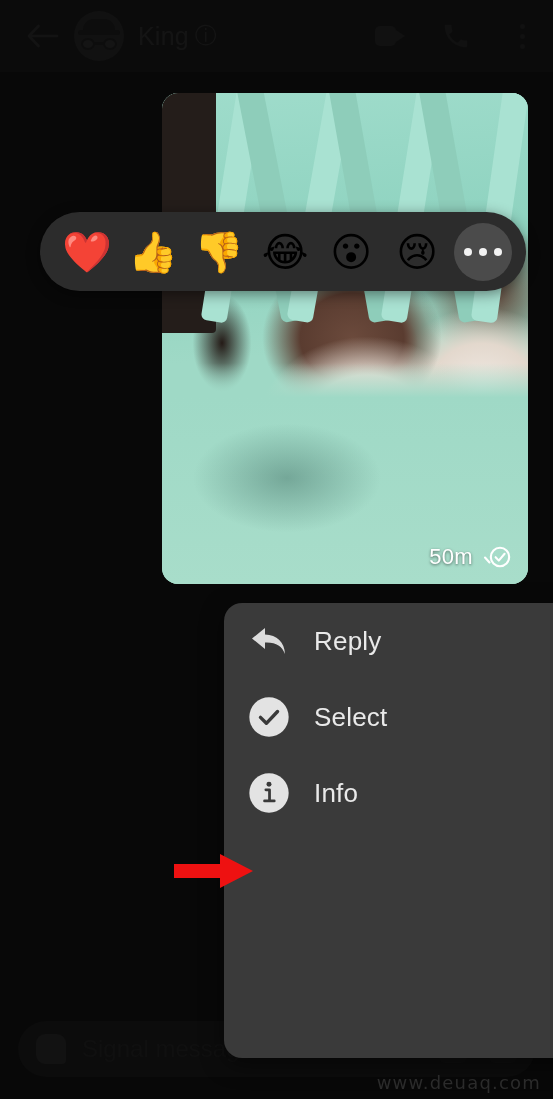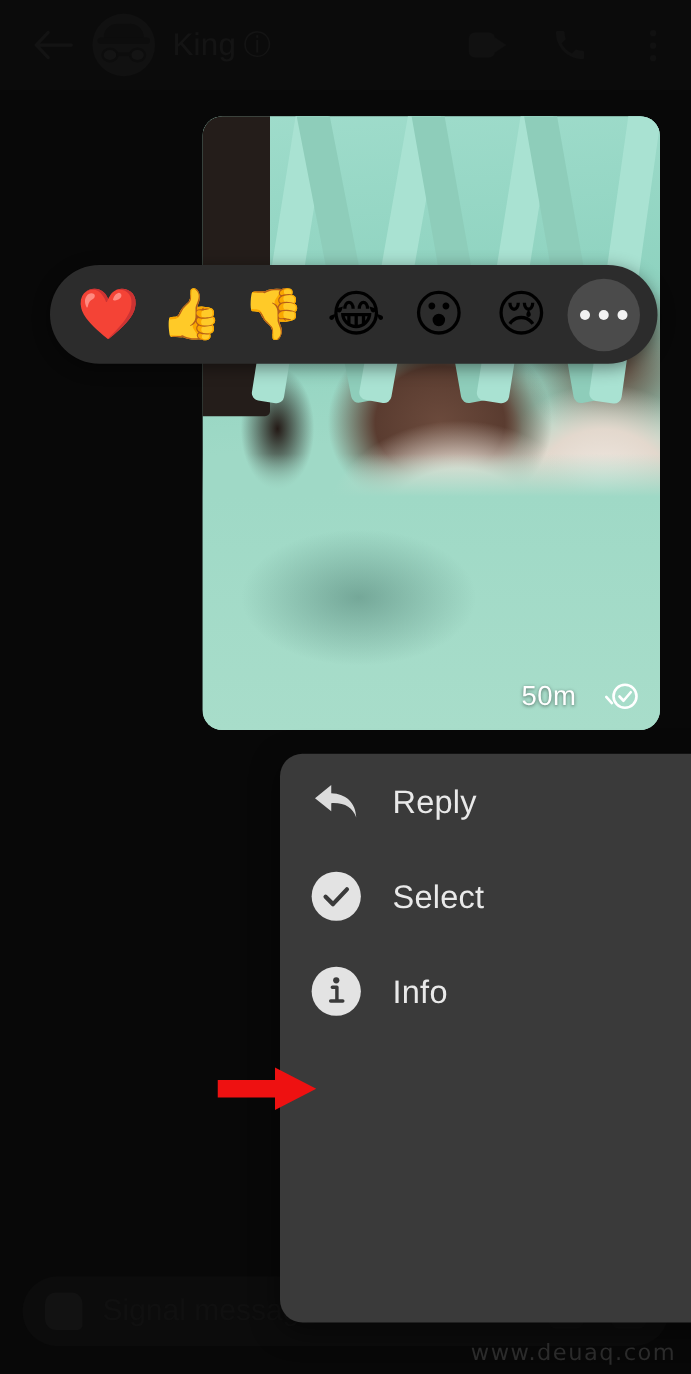--- a/index.html
+++ b/index.html
@@ -164,21 +164,21 @@
   }
   #shadow-blob {
     position:absolute;
     left: 30px; top: 330px;
     width: 190px; height: 110px;
     background: radial-gradient(ellipse at 50% 50%, rgba(60,105,95,.45) 0%, rgba(60,105,95,0) 70%);
   }
   #photo-meta {
     position: absolute;
     right: 16px; bottom: 14px;
-    display: flex; align-items: center; gap: 21px;
+    display: flex; align-items: center; gap: 9px;
     color: #ffffff;
     font-size: 22px;
     text-shadow: 0 1px 3px rgba(0,0,0,.55);
   }
   #photo-meta .timestamp { letter-spacing:.3px; }
   #read-receipt { width: 30px; height: 24px; }
 
   
   #reaction-bar {
     position: absolute;

